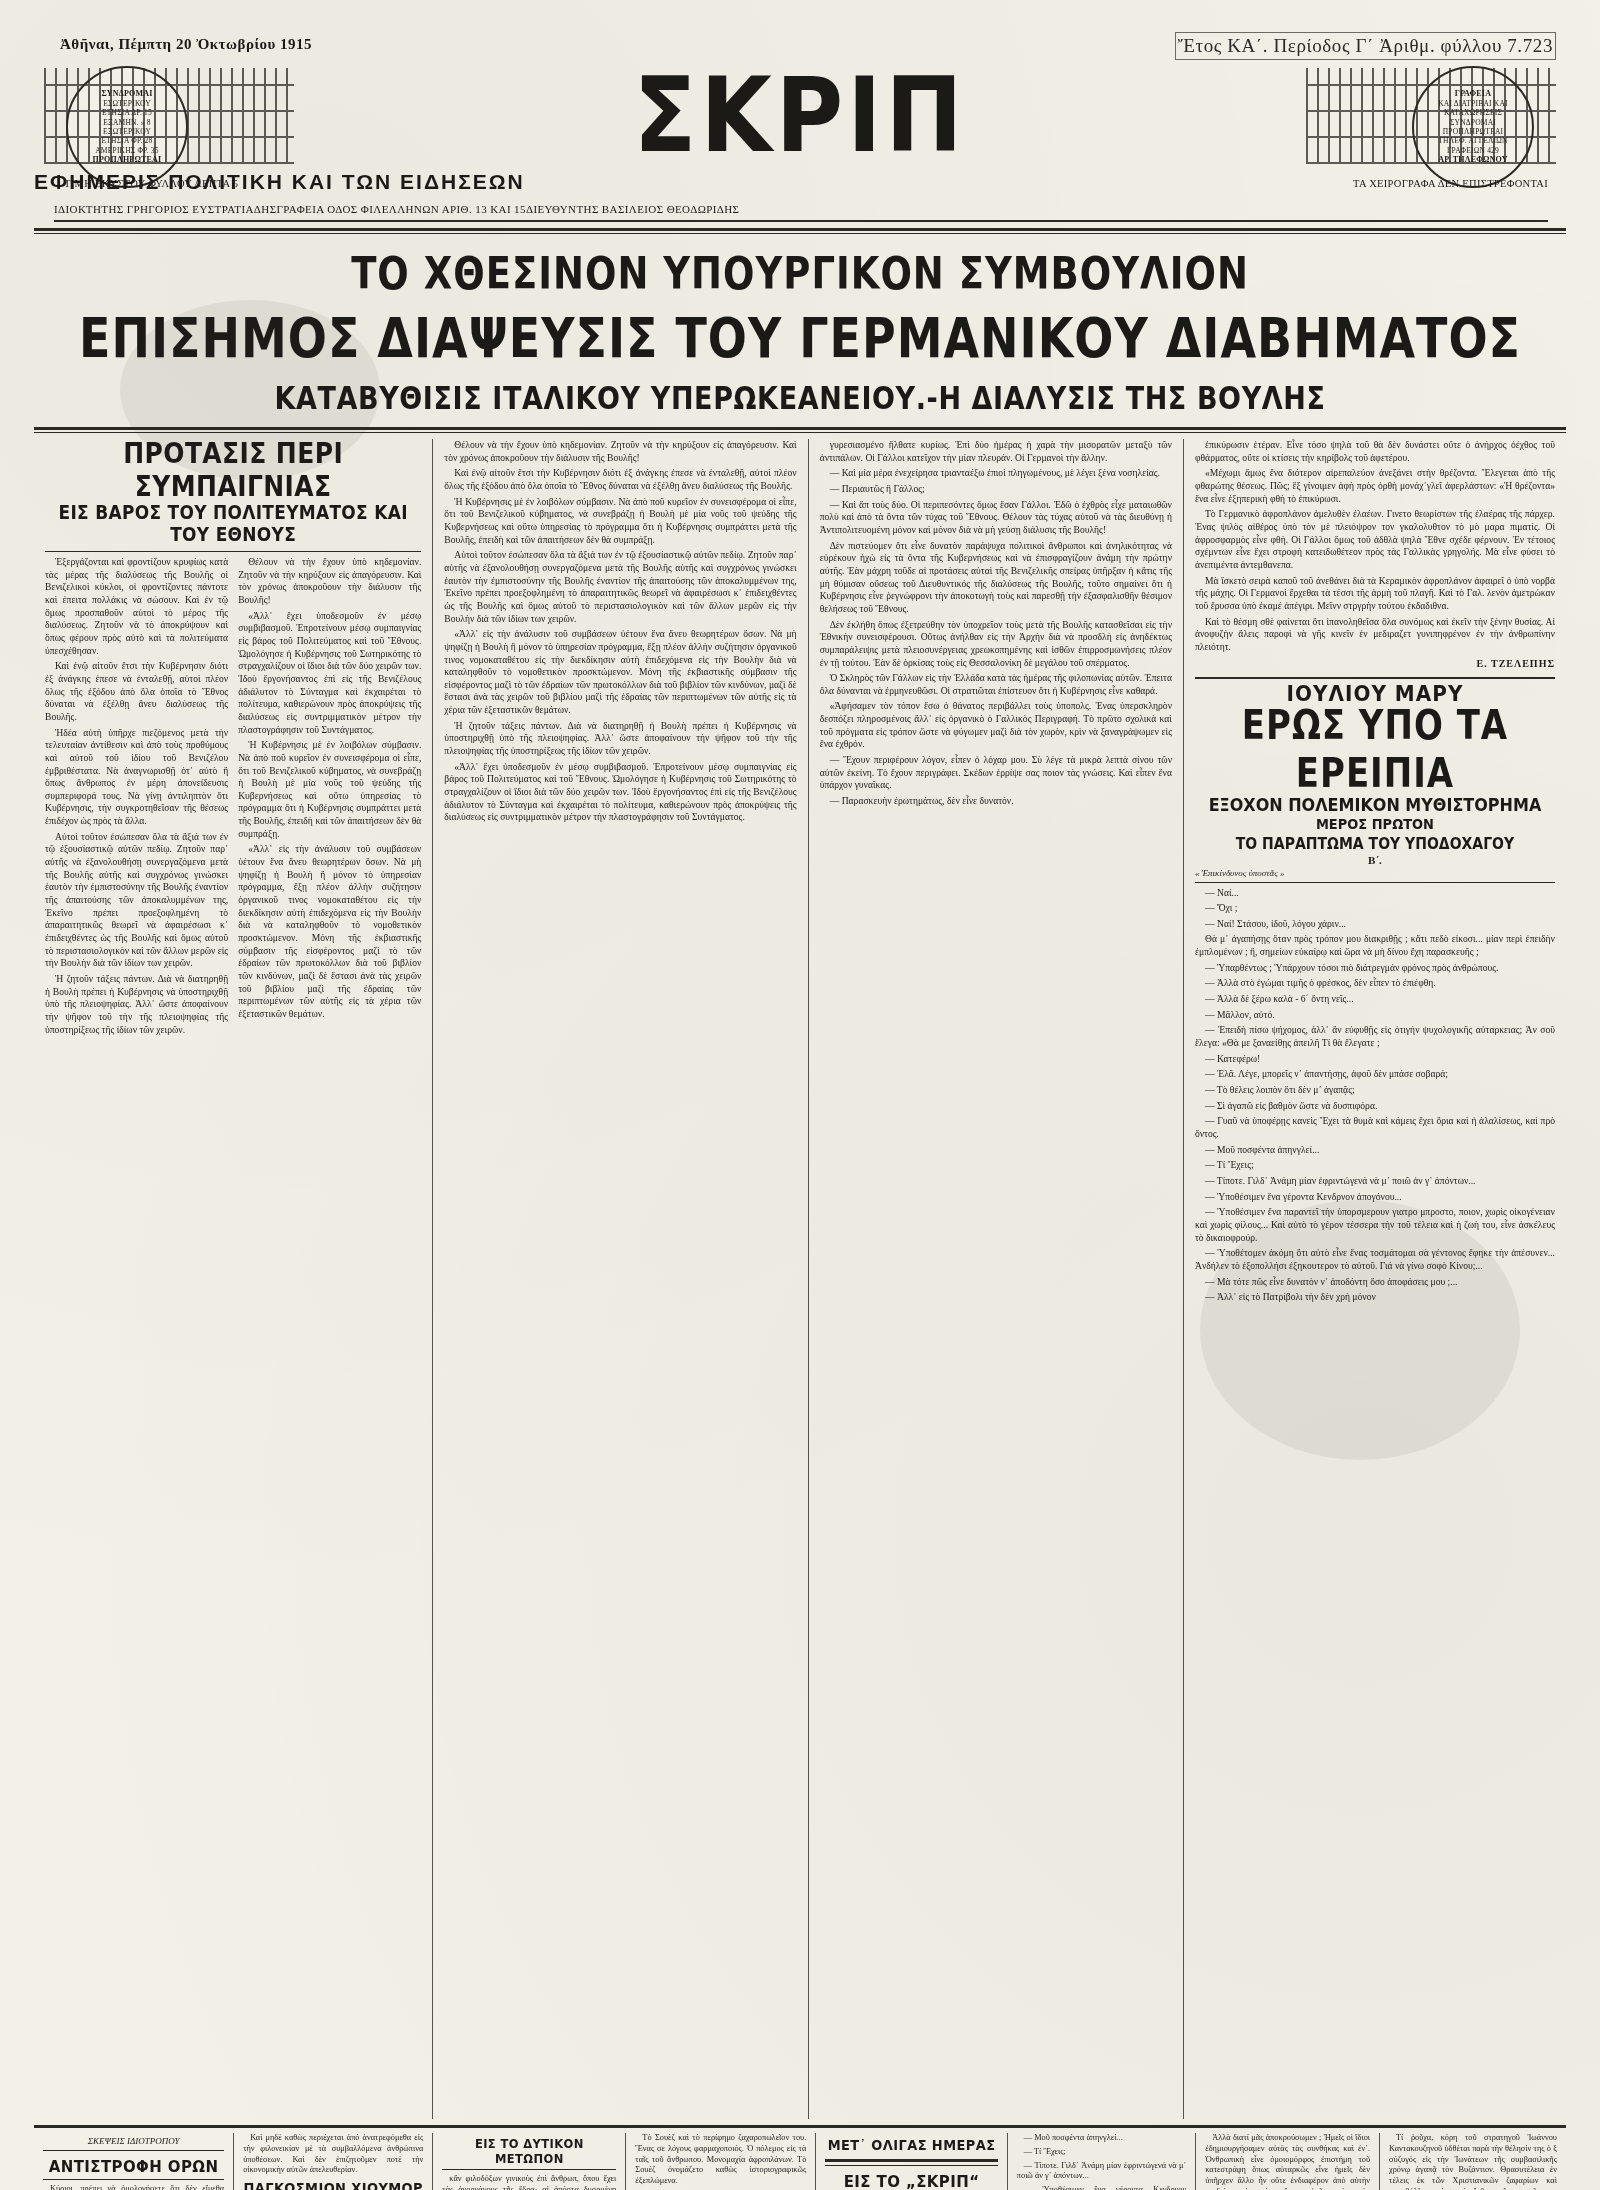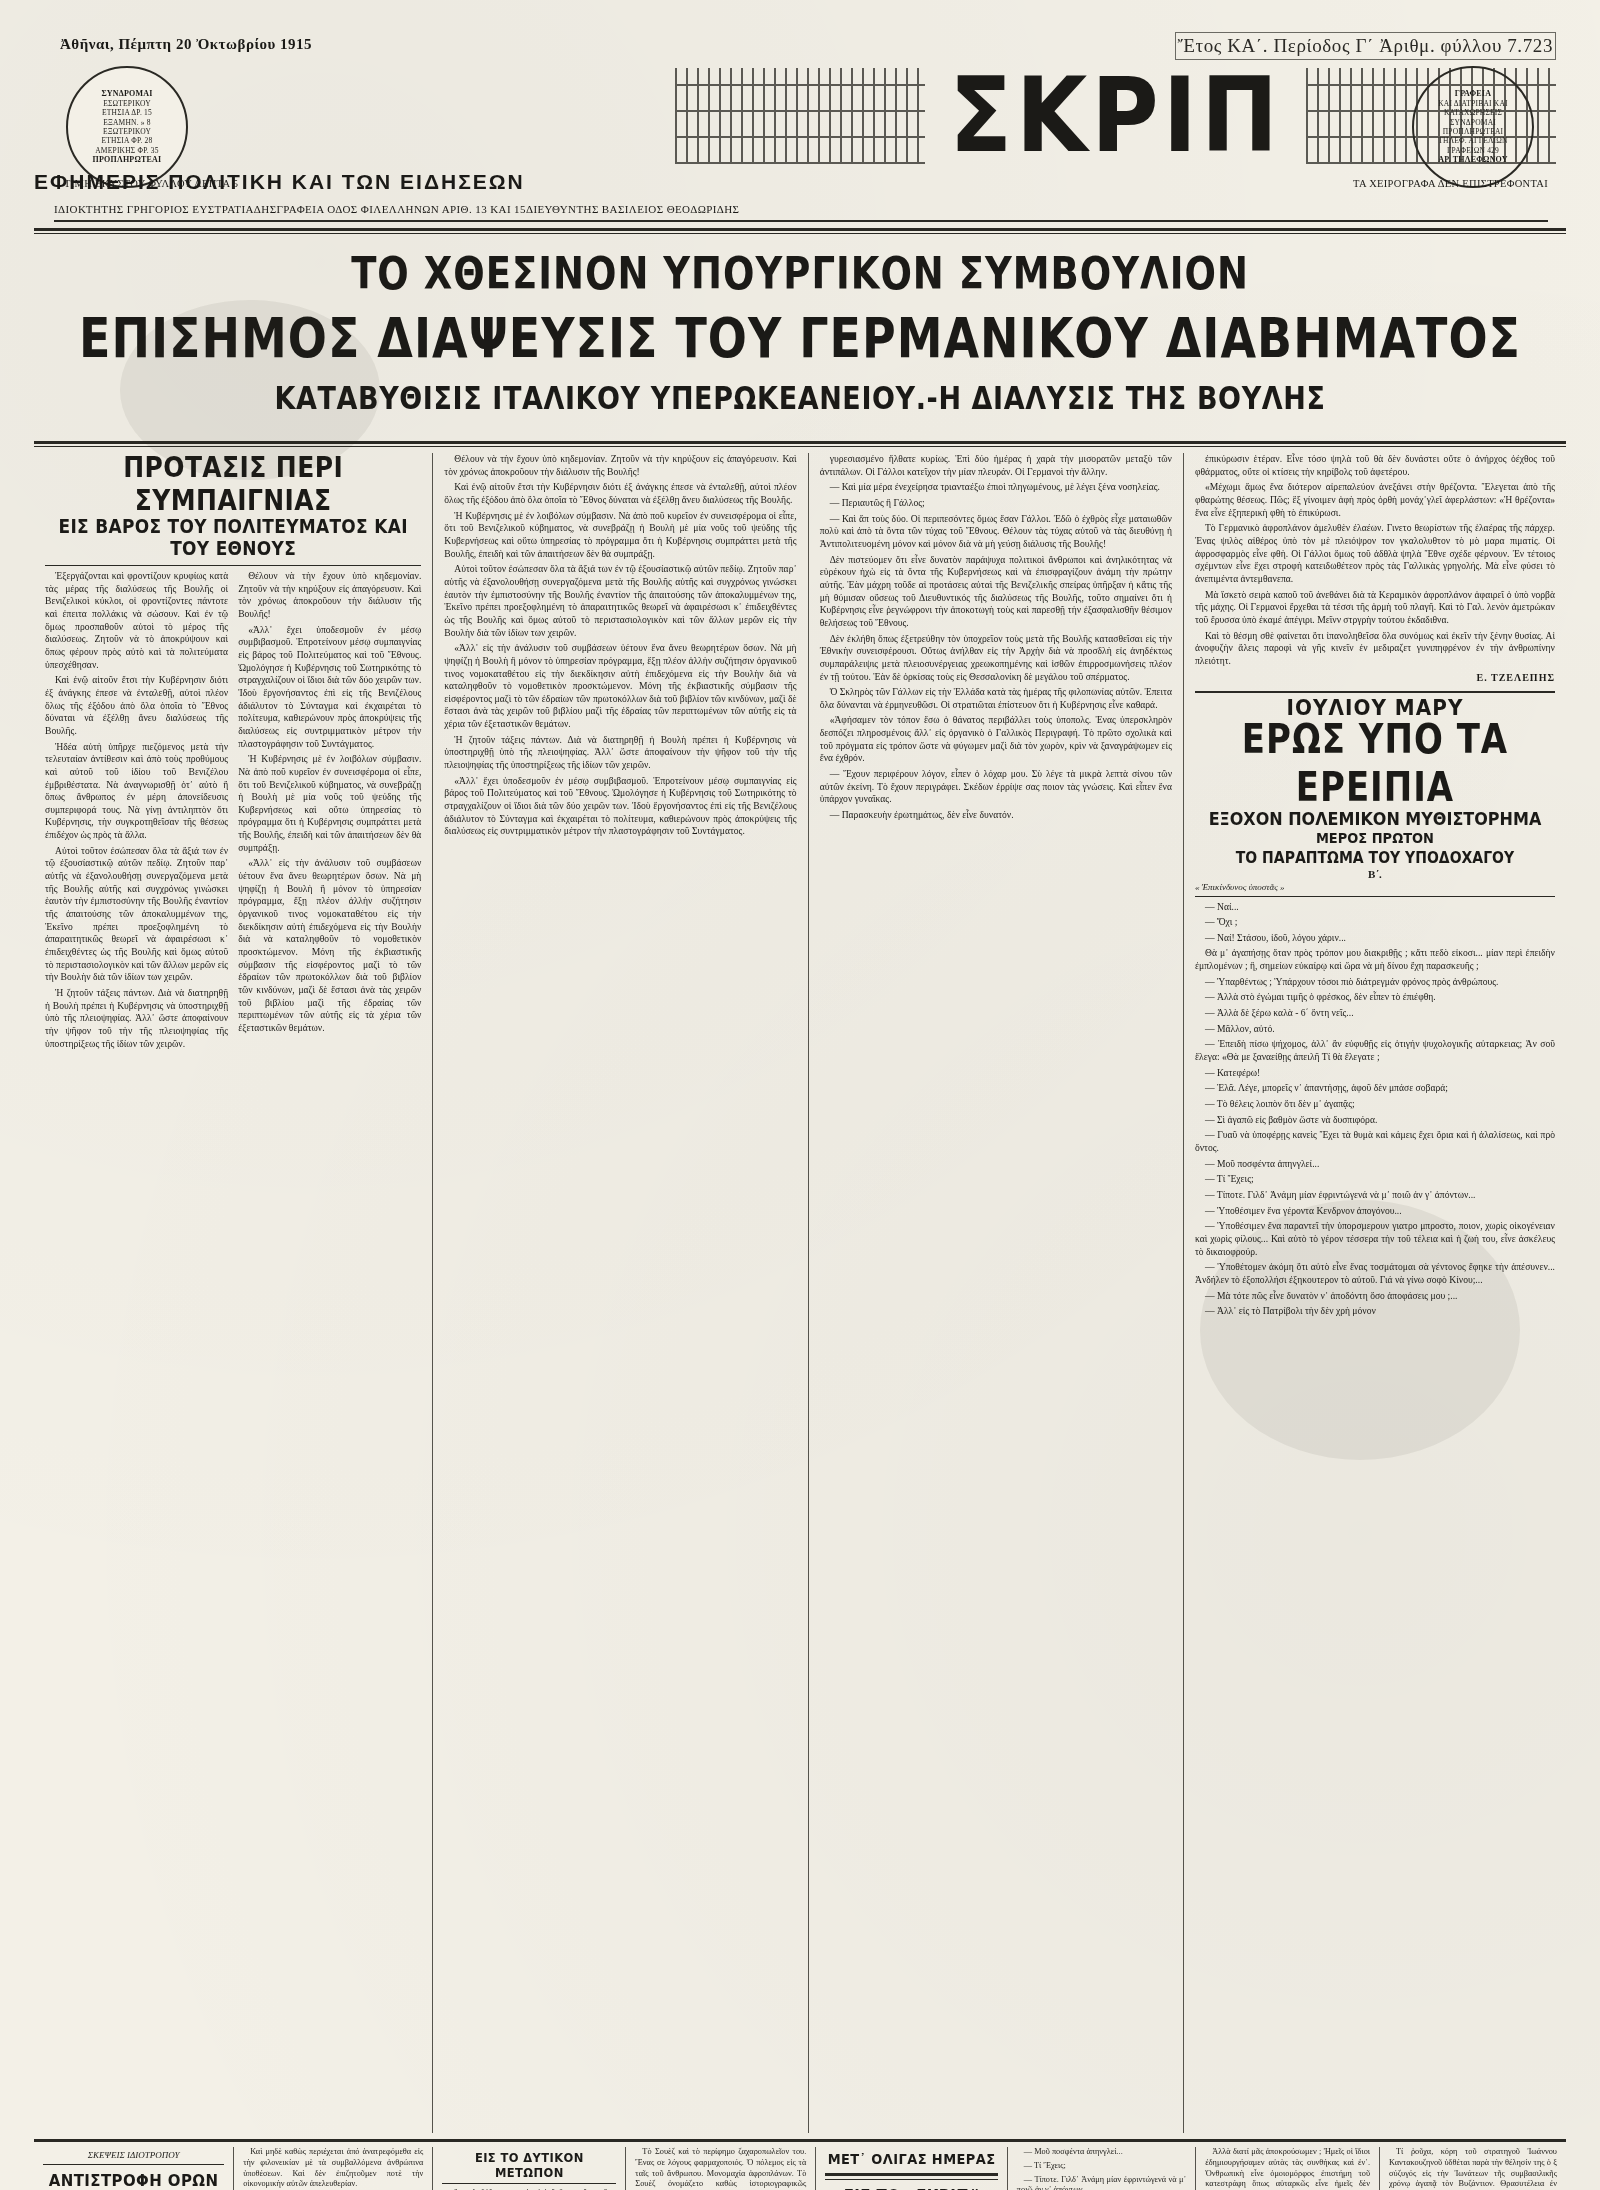--- a/index.html
+++ b/index.html
@@ -28,21 +28,21 @@
     font-size:15px; font-weight:bold; letter-spacing:.5px;
     font-family:"Liberation Serif", serif;
   }
   .issueline {
     position:absolute; right:10px; top:4px;
     font-size:19px; letter-spacing:.6px; color:#2b2a26;
     border:1px solid #6b6a63; padding:2px 2px;
   }
   .logo-wrap {
     position:absolute; left:0; right:0; top:40px;
-    display:flex; align-items:center; justify-content:flex-end;
+    display:flex; align-items:center; justify-content:space-between;
   }
   .logo-title {
     font-size:92px; line-height:0.95;
     font-weight:bold; letter-spacing:4px;
     font-family:"DejaVu Sans", sans-serif;
     transform:scaleY(1.12);
   }
   .hatch {
     flex:0 0 250px; height:96px;
     background:
@@ -76,21 +76,21 @@
   .side-note-r { right:18px; width:240px; text-align:right; }
   .info-row {
     position:absolute; left:20px; right:18px; top:175px;
     display:flex; 
     font-size:11px; letter-spacing:.4px;
     border-bottom:2px solid #2a2924; padding-bottom:5px;
   }
   .info-row div { white-space:nowrap; }
 
   
-  .headline-block { text-align:center; padding:8px 0 21px; }
+  .headline-block { text-align:center; padding:8px 0 7px; }
   .hl1 {
     font-family:"DejaVu Sans", sans-serif;
     font-size:37px; letter-spacing:1px; font-weight:bold;
     transform:scaleY(1.22); margin:10px 0 16px;
   }
   .hl2 {
     font-family:"DejaVu Sans", sans-serif;
     font-size:46px; letter-spacing:1px; font-weight:bold;
     transform:scaleY(1.18) scaleX(1.0); margin:10px 0 18px;
   }

